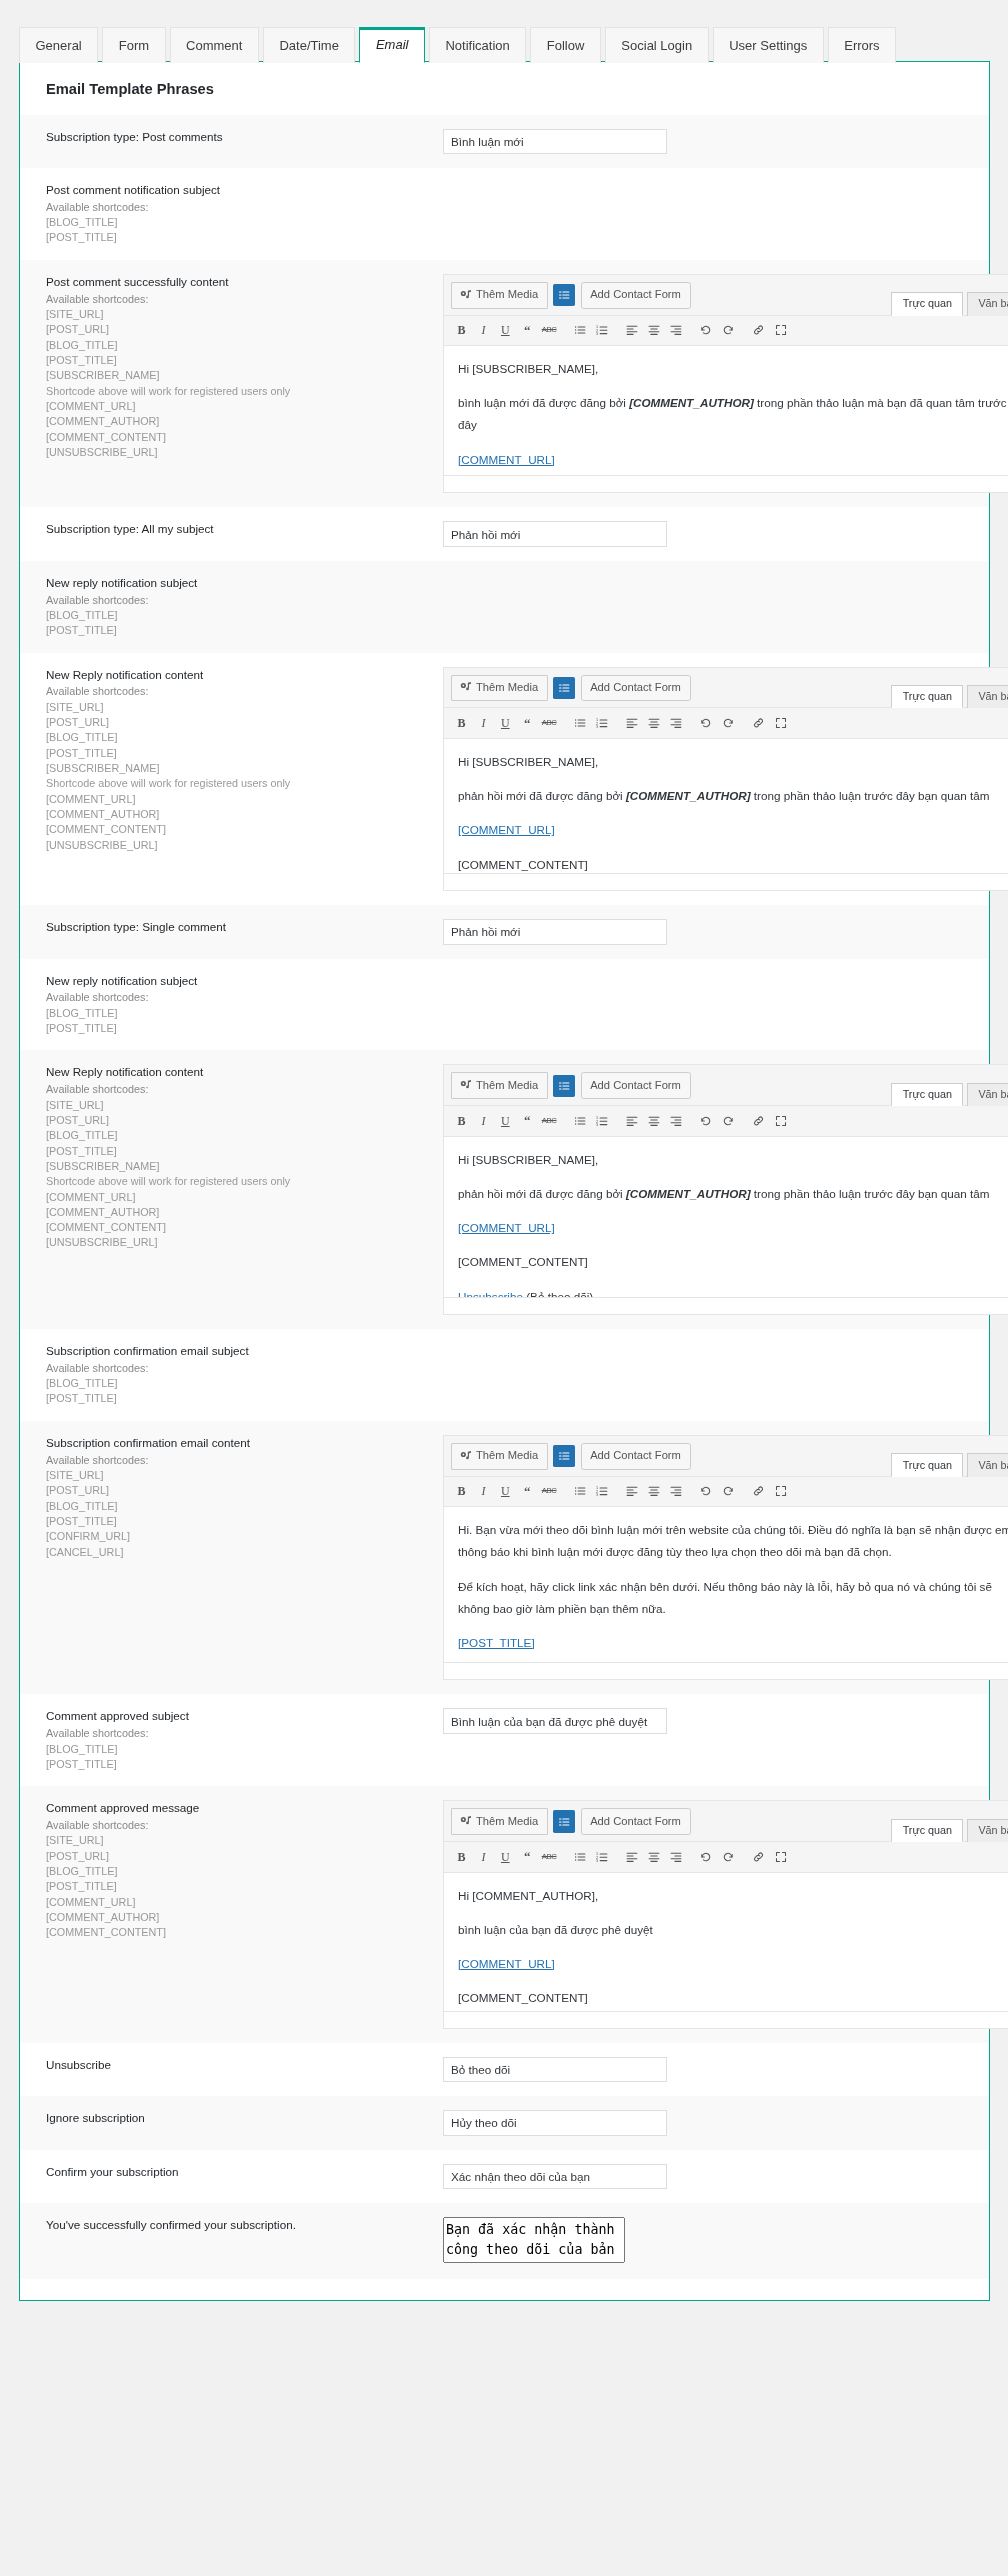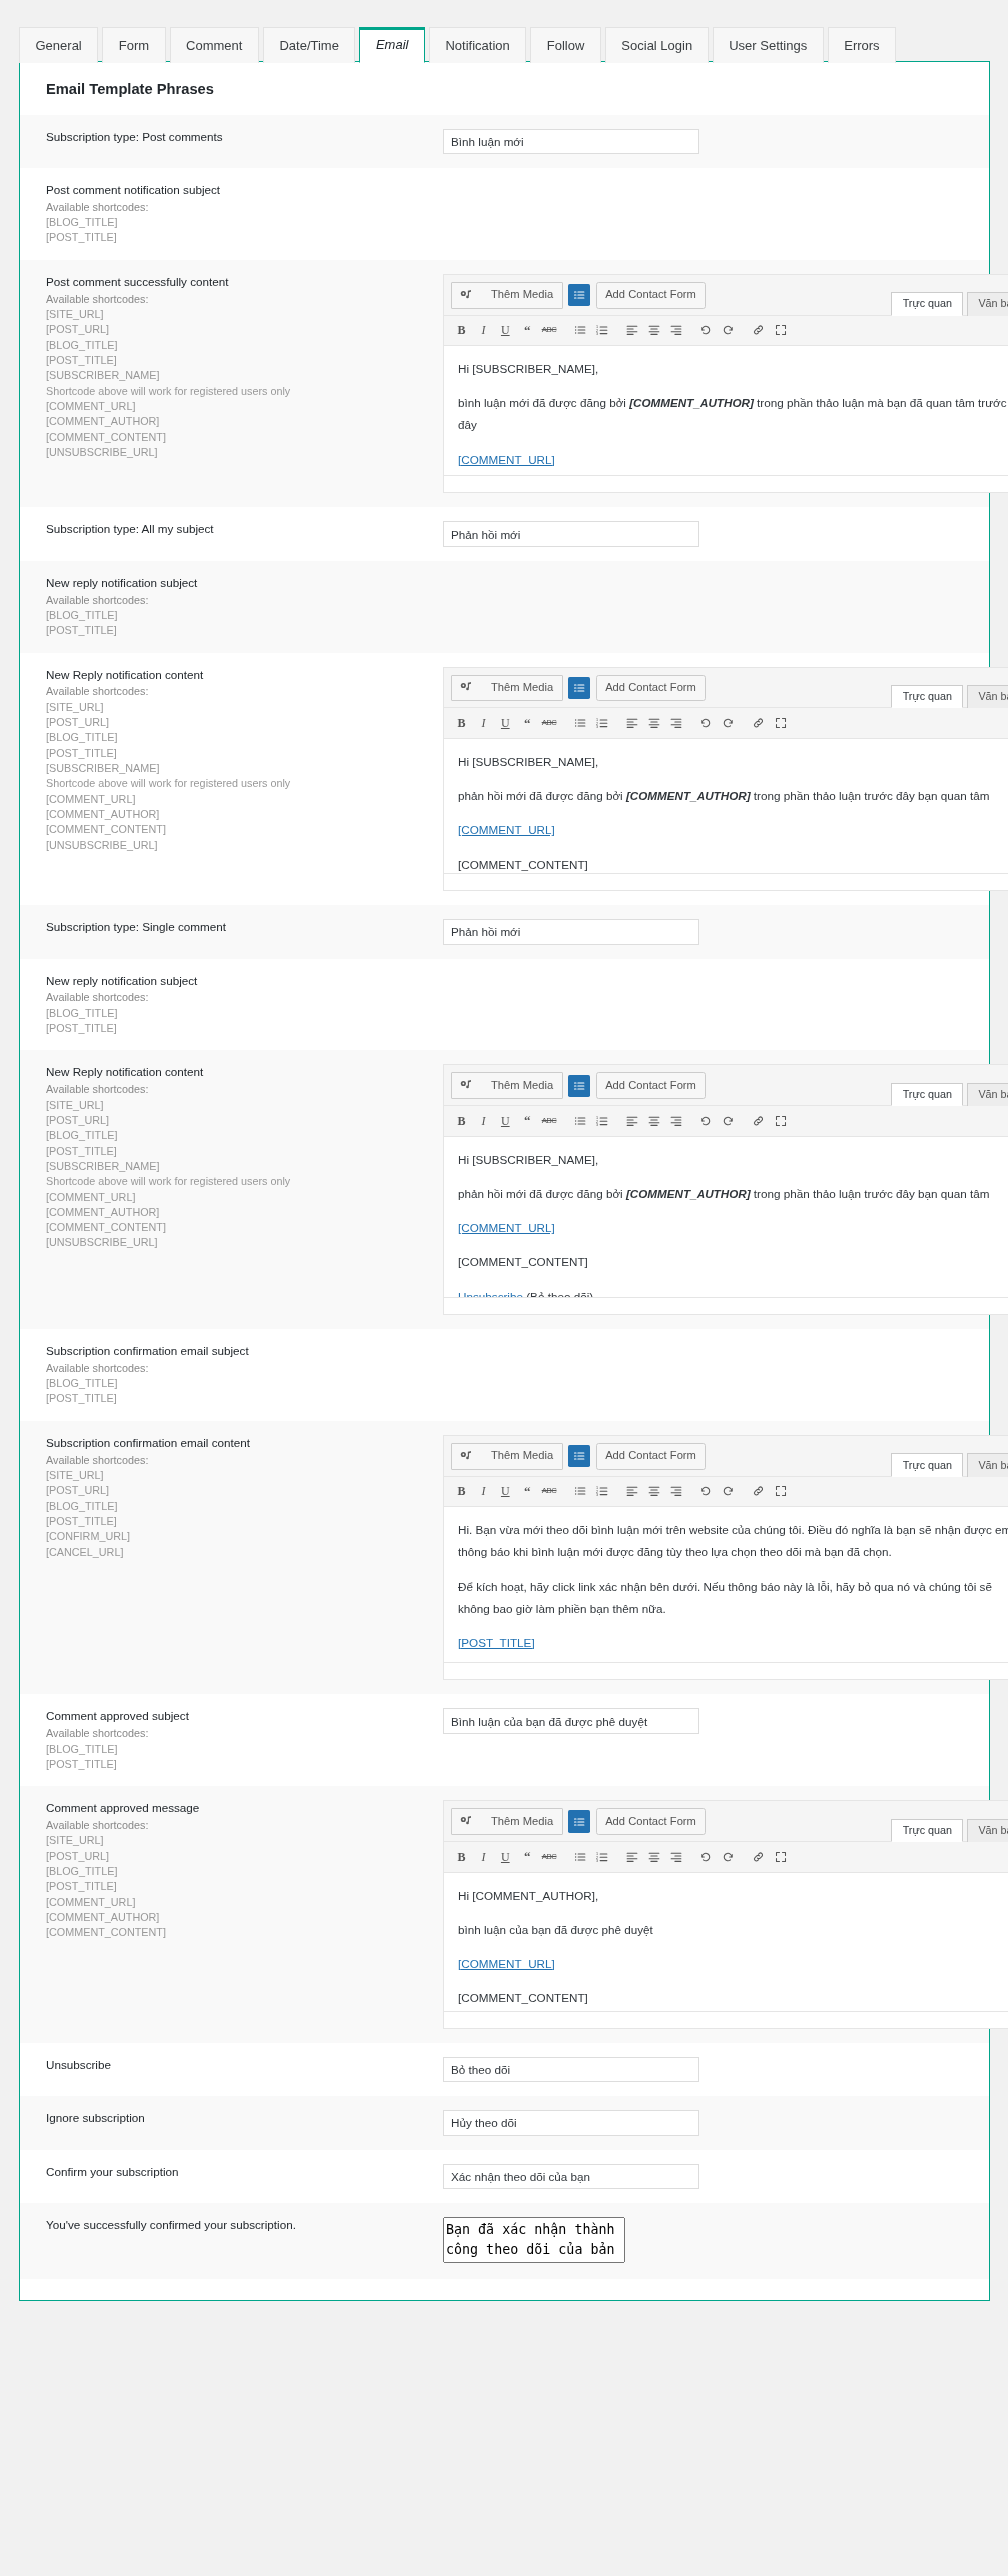--- a/index.html
+++ b/index.html
@@ -84,21 +84,21 @@
   }
   .lbl-code {
     font-size: 10.8px;
     color: #999;
     line-height: 1.42;
     white-space: nowrap;
   }
   .row-field { flex: 1 1 auto; min-width: 0; }
 
   input.txt {
-    width: 256px;
+    width: 224px;
     padding: 5.2px 7px;
     border: 0.9px solid #ddd;
     background: #fff;
     font-size: 11.7px;
     color: #32373c;
     font-family: "Liberation Sans", sans-serif;
     border-radius: 0;
     outline: none;
   }
 
@@ -113,21 +113,21 @@
     align-items: center;
     background: #f5f5f5;
     border-bottom: 0.9px solid #e5e5e5;
     padding: 7px 7px 6px 7px;
     gap: 5.2px;
     position: relative;
   }
   .btn-media {
     display: inline-flex;
     align-items: center;
-    gap: 19px;
+    gap: 4px;
     background: #f7f7f7;
     border: 0.9px solid #ccc;
     border-radius: 1px;
     padding: 3.5px 8.6px 3.5px 7px;
     font-size: 11.2px;
     color: #555;
     cursor: pointer;
     line-height: 1.6;
   }
   .ico-media {

